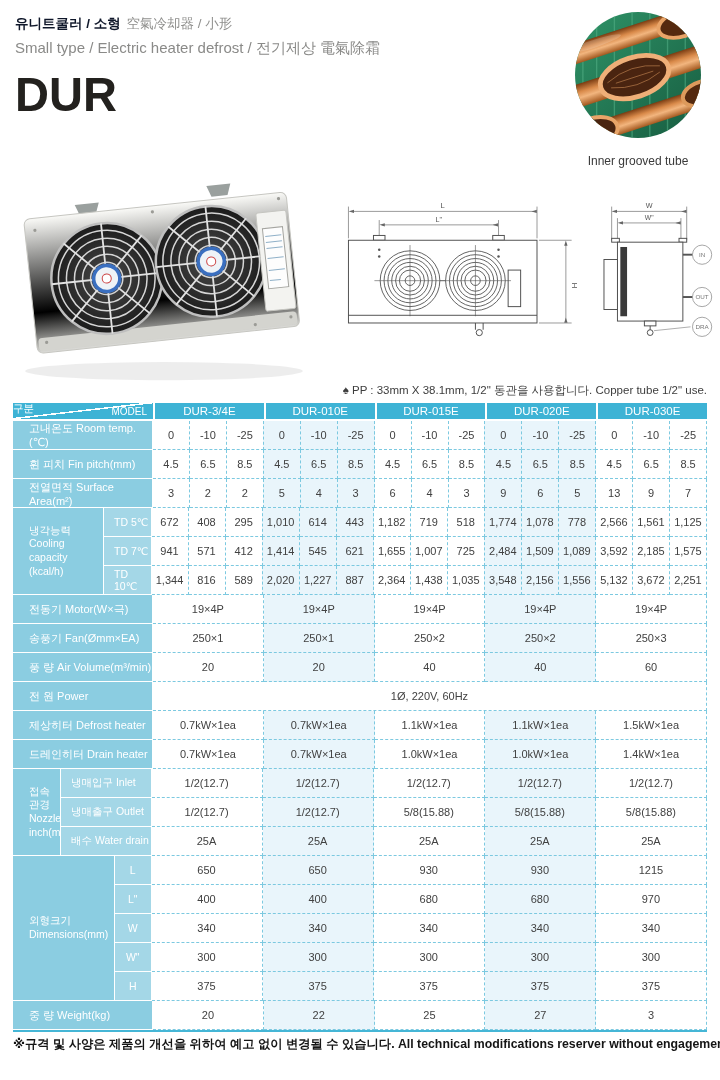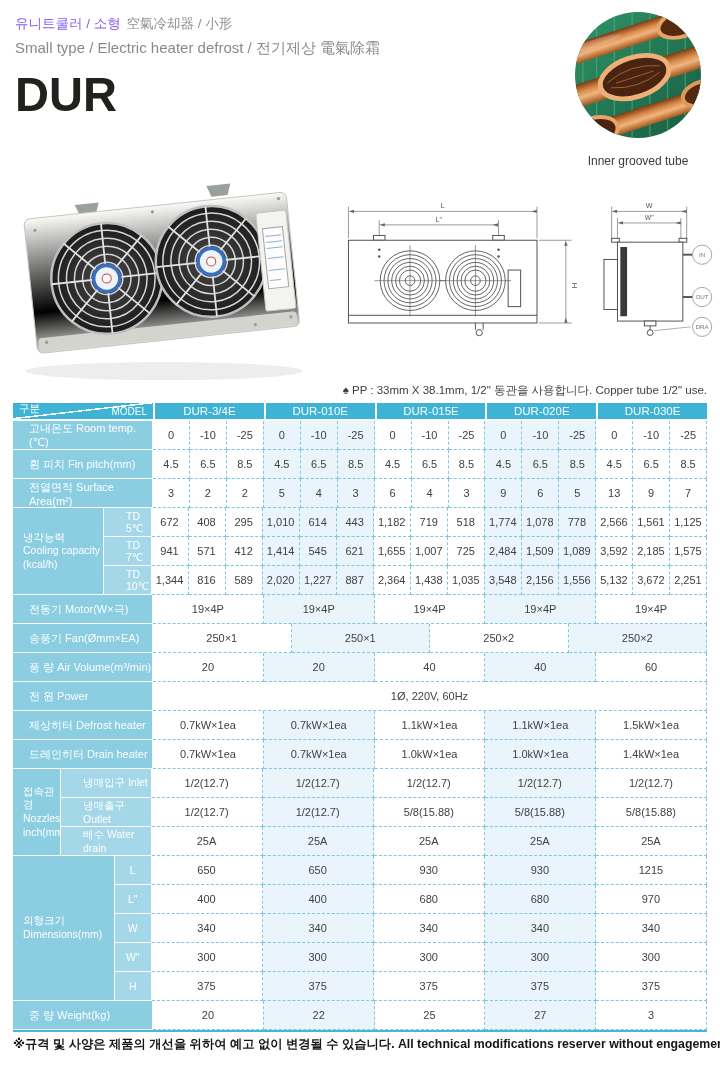--- a/index.html
+++ b/index.html
@@ -13,61 +13,61 @@
   }
   *{box-sizing:border-box;margin:0;padding:0}
   html,body{background:#fff}
   body{
     width:720px;height:1080px;position:relative;overflow:hidden;
     font-family:"Liberation Sans","DejaVu Sans",sans-serif;color:#333;
   }
   
   .hdr{position:absolute;left:15px;top:15px}
   .hdr-line1{font-size:13.5px}
-  .hdr-line1 .ko{font-weight:normal;color:#8b5cf6}
+  .hdr-line1 .ko{font-weight:bold;color:#0f172a}
   .hdr-line1 .hj{color:#8f8f8d;margin-left:2px}
   .hdr-line2{font-size:15px;color:#8a8a88;margin-top:6px}
   .series{margin-top:8px;font-size:49px;font-weight:800;color:#23211e;letter-spacing:0;transform:scaleX(.96);transform-origin:left}
   
   .inset{position:absolute;right:12px;top:12px;width:140px;text-align:center}
   .inset-circle{width:126px;height:126px;border-radius:50%;overflow:hidden;margin:0 auto;display:block}
   .inset-cap{font-size:12px;color:#3a3a3a;margin-top:16px}
   
   .photo{position:absolute;left:8px;top:168px;width:312px;height:218px}
   .front-draw{position:absolute;left:330px;top:196px;width:262px;height:152px}
   .side-draw{position:absolute;left:592px;top:196px;width:124px;height:152px}
   .note{position:absolute;right:13px;top:383px;font-size:11.5px;color:#3d3d3d;white-space:nowrap}
   
   .spec{position:absolute;left:13px;top:403px;width:694px;border-bottom:2px solid var(--strong)}
   .thead{display:flex;height:16px;margin-bottom:2px}
   .corner{width:140px;min-width:140px;position:relative;background:var(--hdr)}
   .corner::after{content:"";position:absolute;inset:0;
     background:linear-gradient(to bottom right,transparent calc(50% - 1.1px),#fff calc(50% - 1.1px),#fff calc(50% + .4px),transparent calc(50% + .4px));}
   .corner .tr{position:absolute;top:3px;right:6px;color:#fff;font-size:10px;z-index:1}
-  .corner .bl{position:absolute;bottom:3px;left:6px;color:#fff;font-size:10.5px;z-index:1}
+  .corner .bl{position:absolute;bottom:3px;left:0;color:#fff;font-size:10.5px;z-index:1}
   .mhead{flex:1;margin-left:2px;background:var(--hdr);color:#fff;font-weight:normal;font-size:11.5px;
     display:flex;align-items:center;justify-content:center}
   .trow{display:flex;min-height:29px}
   .rlabel{width:140px;min-width:140px;background:var(--label);color:#fff;font-size:11px;
     display:flex;align-items:center;padding-left:16px;border-bottom:1.5px solid #fff;border-right:1.5px solid #fff}
   .vals{flex:1;display:flex}
   .vcell,.vspan{display:flex;align-items:center;justify-content:center;font-size:11px;color:var(--ink);
     border-bottom:1px dashed var(--dash);border-right:1px dashed var(--dash)}
   .vcell{flex:1}
   .vspan{flex:1}
   .tint{background:var(--tint)}
   .gstart{border-left:1px dashed var(--dash);margin-left:-1px}
   .block{display:flex}
   .glabel{background:var(--label);color:#fff;font-size:10.5px;line-height:1.3;white-space:pre-line;
-    display:flex;flex-direction:column;justify-content:center;padding-left:10px;
+    display:flex;flex-direction:column;justify-content:center;padding-left:16px;
     border-bottom:1.5px solid #fff;border-right:1.5px solid #fff}
   .subrows{flex:1;display:flex;flex-direction:column}
   .srow{display:flex;height:29px}
   .slabel{background:var(--sublabel);color:#fff;font-size:10.5px;display:flex;align-items:center;
-    border-bottom:1.5px solid #fff;border-right:1.5px solid #fff;padding-left:22px}
+    border-bottom:1.5px solid #fff;border-right:1.5px solid #fff;padding-left:10px}
   .g-cooling{width:91px;min-width:91px}   .s-cooling{width:47.5px;min-width:47.5px;}
   .g-nozzles{width:48px;min-width:48px}   .s-nozzles{width:90.5px;min-width:90.5px}
   .g-dims{width:102px;min-width:102px}    .s-dims{width:36.5px;min-width:36.5px;justify-content:center;padding-left:0}
   
   .footer{position:absolute;left:13px;top:1036px;font-size:12.3px;font-weight:bold;color:#151515;white-space:nowrap}
   svg text{font-family:"Liberation Sans","DejaVu Sans",sans-serif}
 </style>
 </head>
 <body>
 
@@ -453,20 +453,21 @@
           <div class="vcell">19×4P</div>
         </div>
       </div>
       <div class="trow">
         <div class="rlabel">송풍기 Fan(Ømm×EA)</div>
         <div class="vals">
           <div class="vcell">250×1</div>
           <div class="vcell tint">250×1</div>
           <div class="vcell">250×2</div>
           <div class="vcell tint">250×2</div>
+          <div class="vcell">250×3</div>
         </div>
       </div>
       <div class="trow">
         <div class="rlabel">풍 량 Air Volume(m³/min)</div>
         <div class="vals">
           <div class="vcell">20</div>
           <div class="vcell tint">20</div>
           <div class="vcell">40</div>
           <div class="vcell tint">40</div>
           <div class="vcell">60</div>

